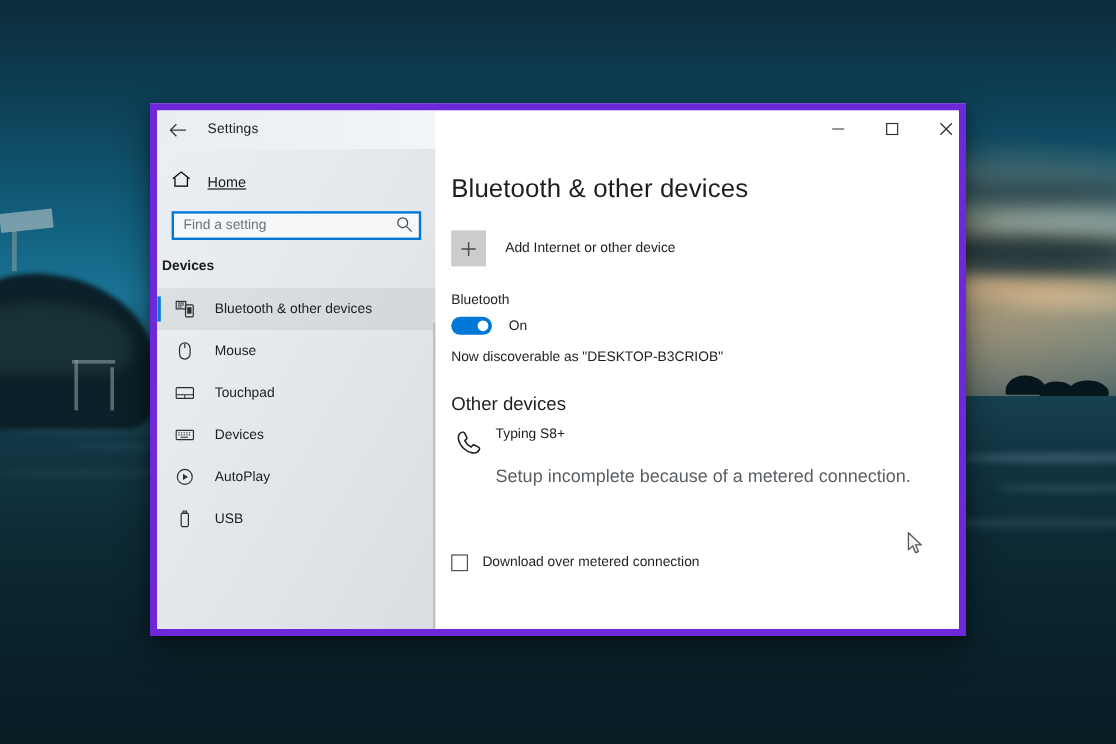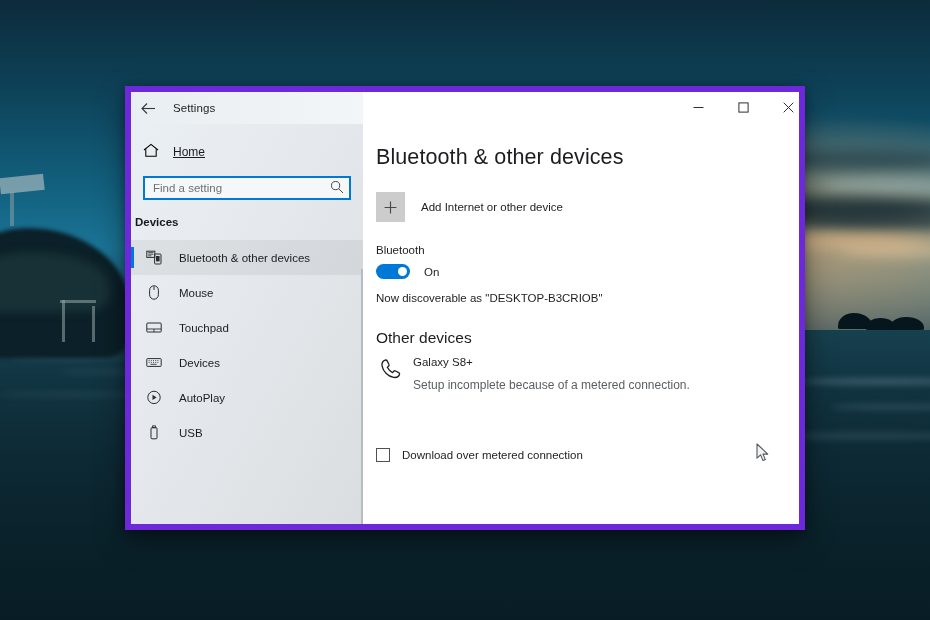--- a/index.html
+++ b/index.html
@@ -341,23 +341,23 @@
     justify-content: center;
     padding-top: 2px;
     color: #1d1f22;
   }
   .device-text { margin-left: 7px; }
   .device-name {
     font-size: 11.5px;
     color: #1c1e21;
   }
   .device-status {
-    font-size: 12px;
+    font-size: 15px;
     color: #5a5f63;
-    margin-top: 10px;
+    margin-top: 21px;
   }
   .metered-row {
     display: flex;
     align-items: center;
     margin: 56px 0 0 13px;
   }
   .chkbox {
     width: 14px; height: 14px;
     border: 1px solid #4c5155;
     background: #ffffff;
@@ -580,21 +580,21 @@
         <span class="device-ico">
           <svg width="22" height="22" viewBox="0 0 22 22" aria-hidden="true">
             <path d="M4.6 2.3 C2.6 3.3 1.6 5.6 2.1 8.2 C3.1 13.6 8.2 18.5 13.6 19.4
                      C16.2 19.8 18.5 18.7 19.4 16.7 C19.8 15.9 19.5 15 18.7 14.6
                      L15.6 13 C14.9 12.6 14.1 12.8 13.6 13.4 L12.6 14.6
                      C10.3 13.3 8.5 11.5 7.3 9.2 L8.5 8.2 C9.1 7.7 9.3 6.9 8.9 6.2
                      L7.3 3.1 C6.9 2.3 5.5 1.9 4.6 2.3 Z" fill="none" stroke="currentColor" stroke-width="1.3" stroke-linejoin="round"></path>
           </svg>
         </span>
         <span class="device-text">
-          <div class="device-name">Galaxy S8+</div>
+          <div class="device-name">Typing S8+</div>
           <div class="device-status">Setup incomplete because of a metered connection.</div>
         </span>
       </div>
 
       <div class="metered-row">
         <span class="chkbox"></span>
         <span class="metered-label">Download over metered connection</span>
       </div>
 
 

